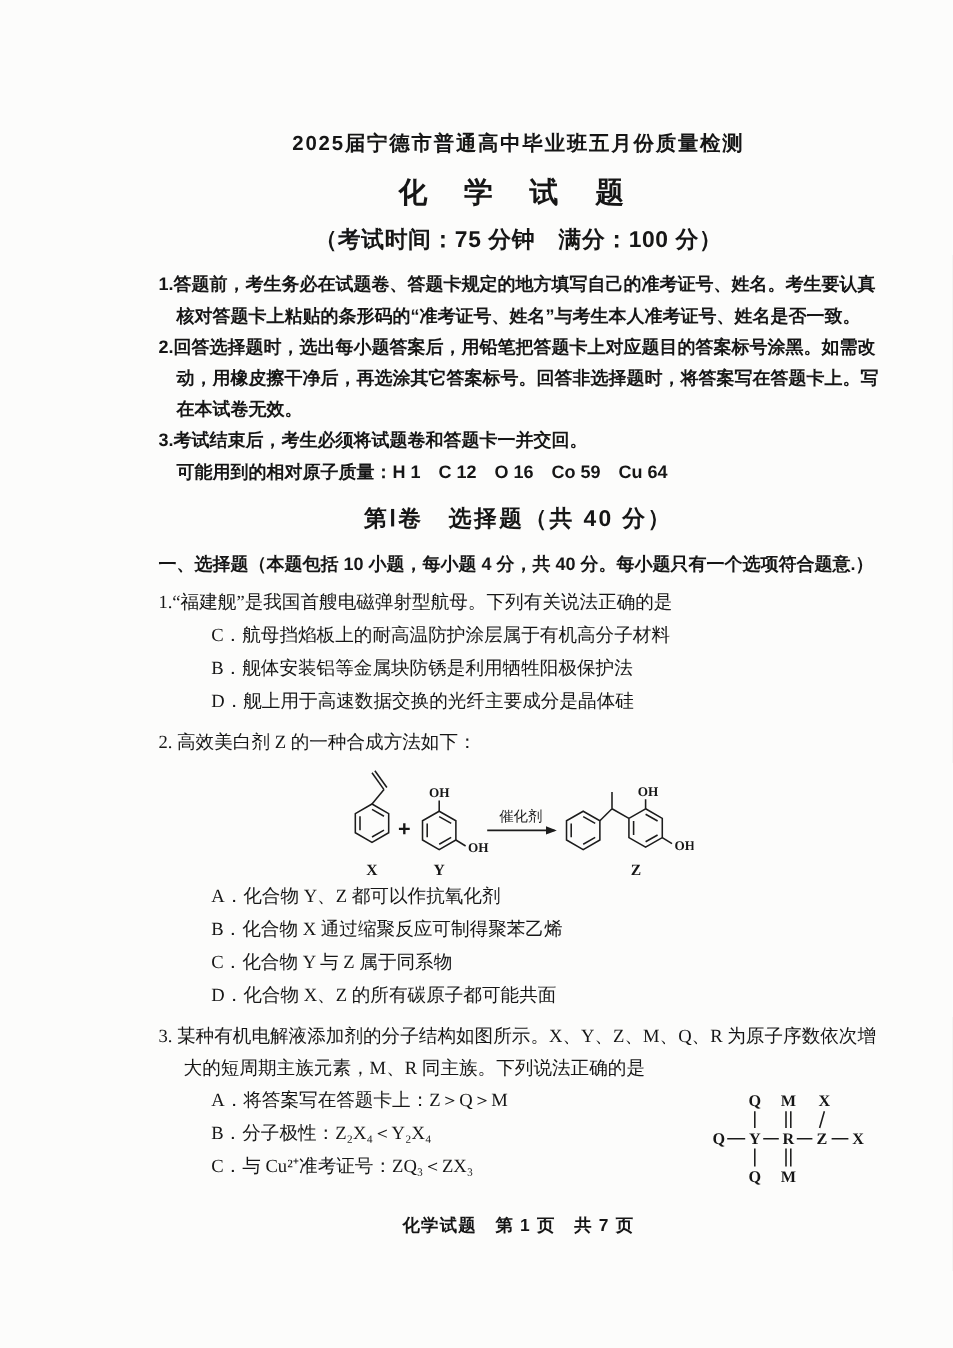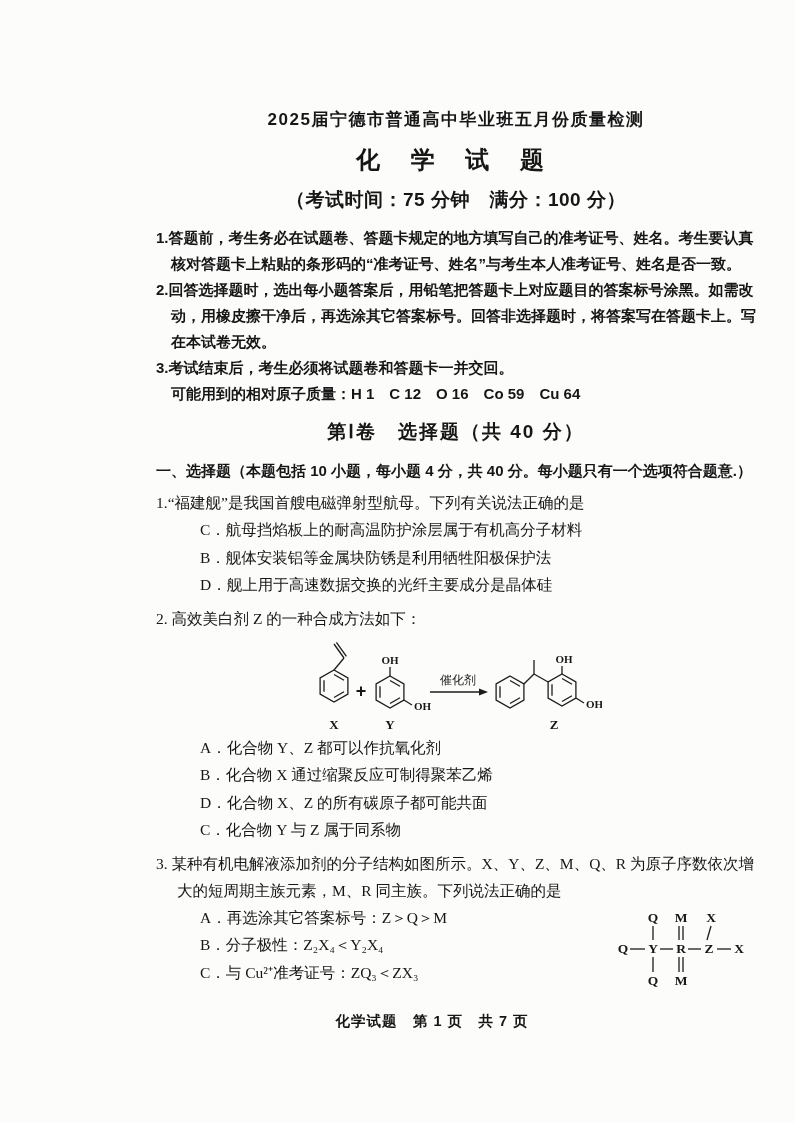--- a/index.html
+++ b/index.html
@@ -7,21 +7,21 @@
     position:relative;
     width:794px; height:1123px;
     margin:0 auto;
     background:#fcfcfb;
     color:#161616;
     font-family:"Liberation Sans", sans-serif;
     overflow:hidden;
   }
   .content {
     position:absolute;
-    left:132px; top:108px; width:600px;margin-left:24px;
+    left:132px; top:108px; width:600px;
   }
   .t1 {
     text-align:center;
     font-size:17px; font-weight:bold;
     letter-spacing:1.5px;
   }
   .t2 {
     text-align:center;
     font-size:24px; font-weight:bold;
     letter-spacing:12px;
@@ -164,29 +164,29 @@
         <text x="284" y="74" font-size="11" font-weight="bold" text-anchor="start" font-family="Liberation Serif, serif">OH</text>
 
         <text x="32" y="95" font-size="13" font-weight="bold" text-anchor="middle" font-family="Liberation Serif, serif">X</text>
         <text x="88" y="95" font-size="13" font-weight="bold" text-anchor="middle" font-family="Liberation Serif, serif">Y</text>
         <text x="252" y="95" font-size="13" font-weight="bold" text-anchor="middle" font-family="Liberation Serif, serif">Z</text>
       </svg>
 
       <div class="options">
         <p class="opt">A．化合物 Y、Z 都可以作抗氧化剂</p>
         <p class="opt">B．化合物 X 通过缩聚反应可制得聚苯乙烯</p>
+        <p class="opt">C．化合物 Y 与 Z 属于同系物</p>
         <p class="opt">D．化合物 X、Z 的所有碳原子都可能共面</p>
-        <p class="opt">C．化合物 Y 与 Z 属于同系物</p>
       </div>
     </div>
 
     <div class="question q3-body">
       <p class="stem">3. 某种有机电解液添加剂的分子结构如图所示。X、Y、Z、M、Q、R 为原子序数依次增大的短周期主族元素，M、R 同主族。下列说法正确的是</p>
       <div class="options">
-        <p class="opt">A．再选涂其它答案标号：Z＞Q＞M</p>
+        <p class="opt">A．将答案写在答题卡上：Z＞Q＞M</p>
         <p class="opt">B．分子极性：Z₂X₄＜Y₂X₄</p>
         <p class="opt">C．与 Cu²⁺准考证号：ZQ₃＜ZX₃</p>
       </div>
 
       <svg class="q3-structure" width="150" height="88" viewBox="0 0 150 88" font-family="Liberation Serif, serif" font-size="13.5" font-weight="bold">
 
         <text x="42" y="16" text-anchor="middle">Q</text>
         <text x="70" y="16" text-anchor="middle">M</text>
         <text x="100" y="16" text-anchor="middle">X</text>
 

